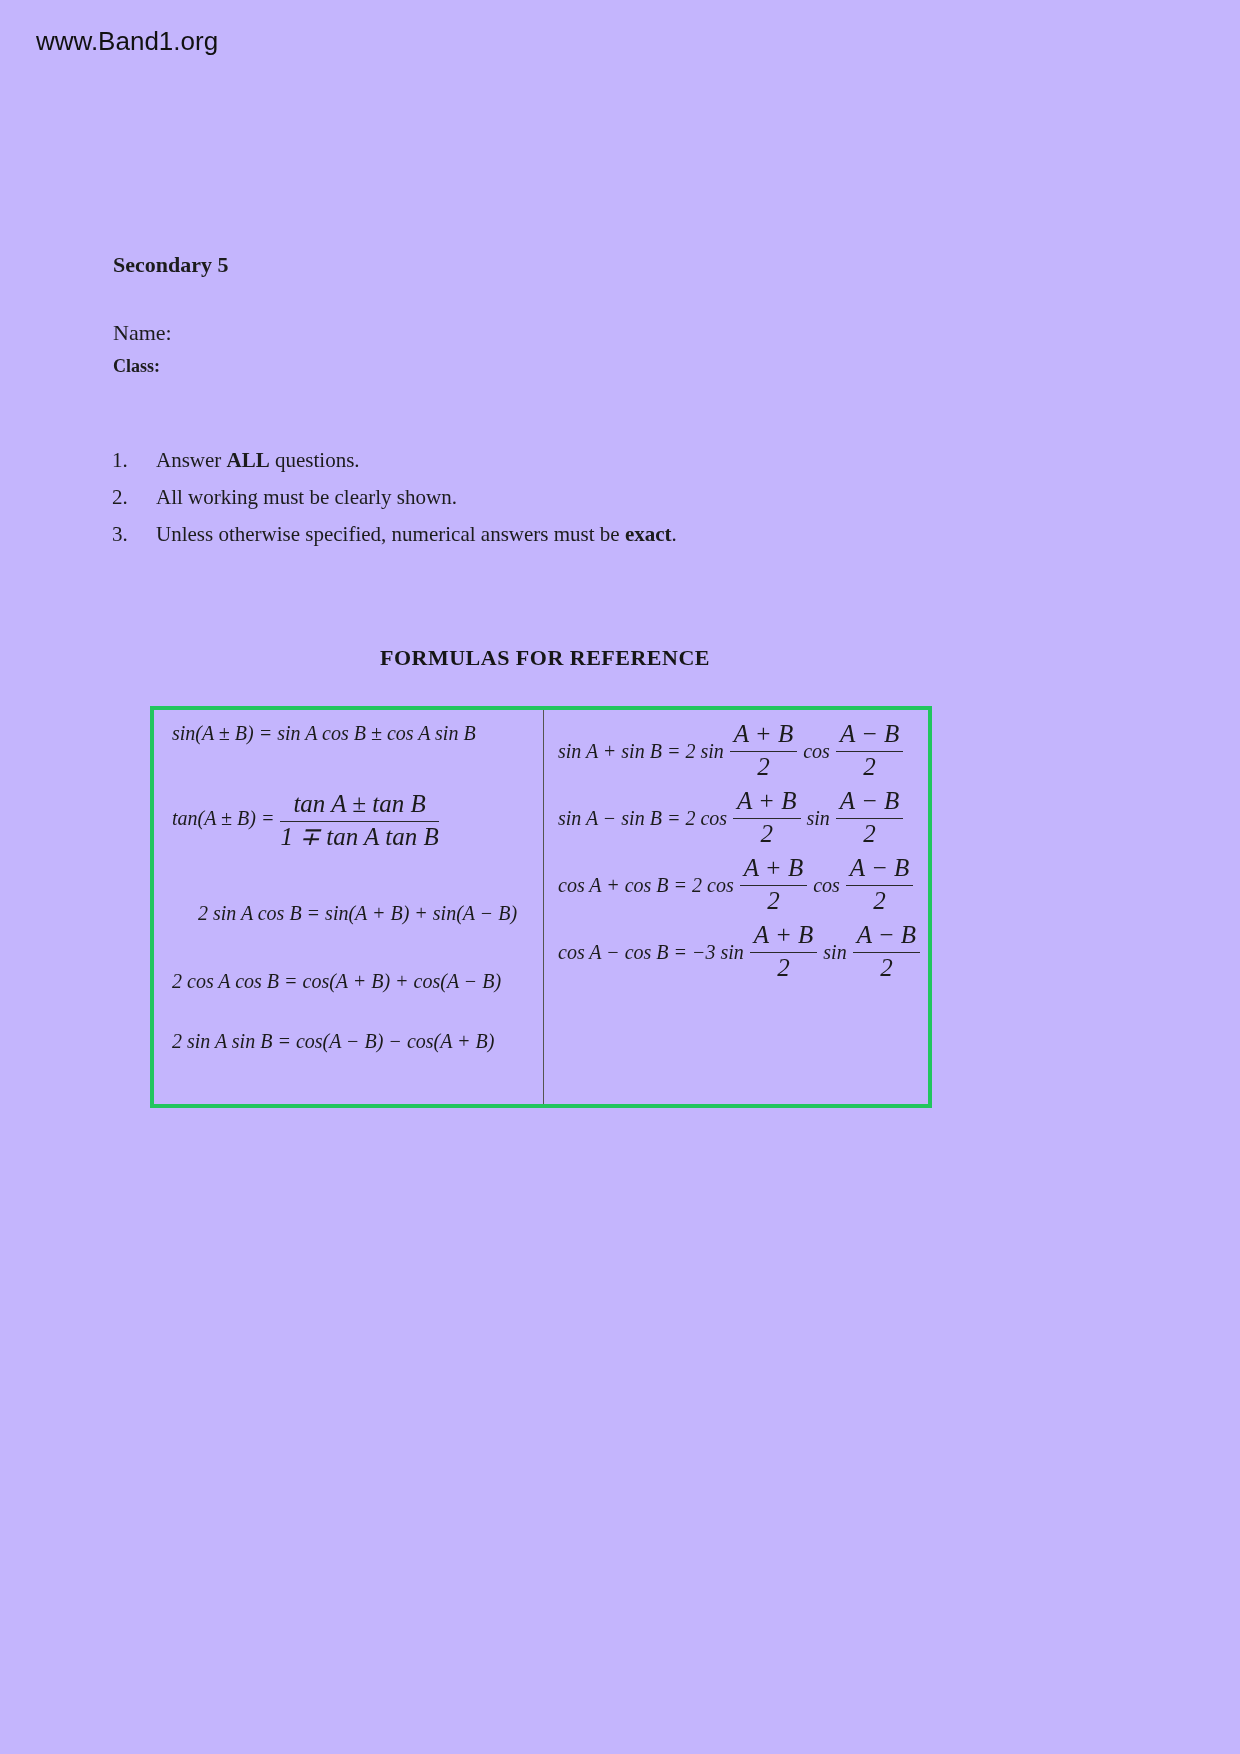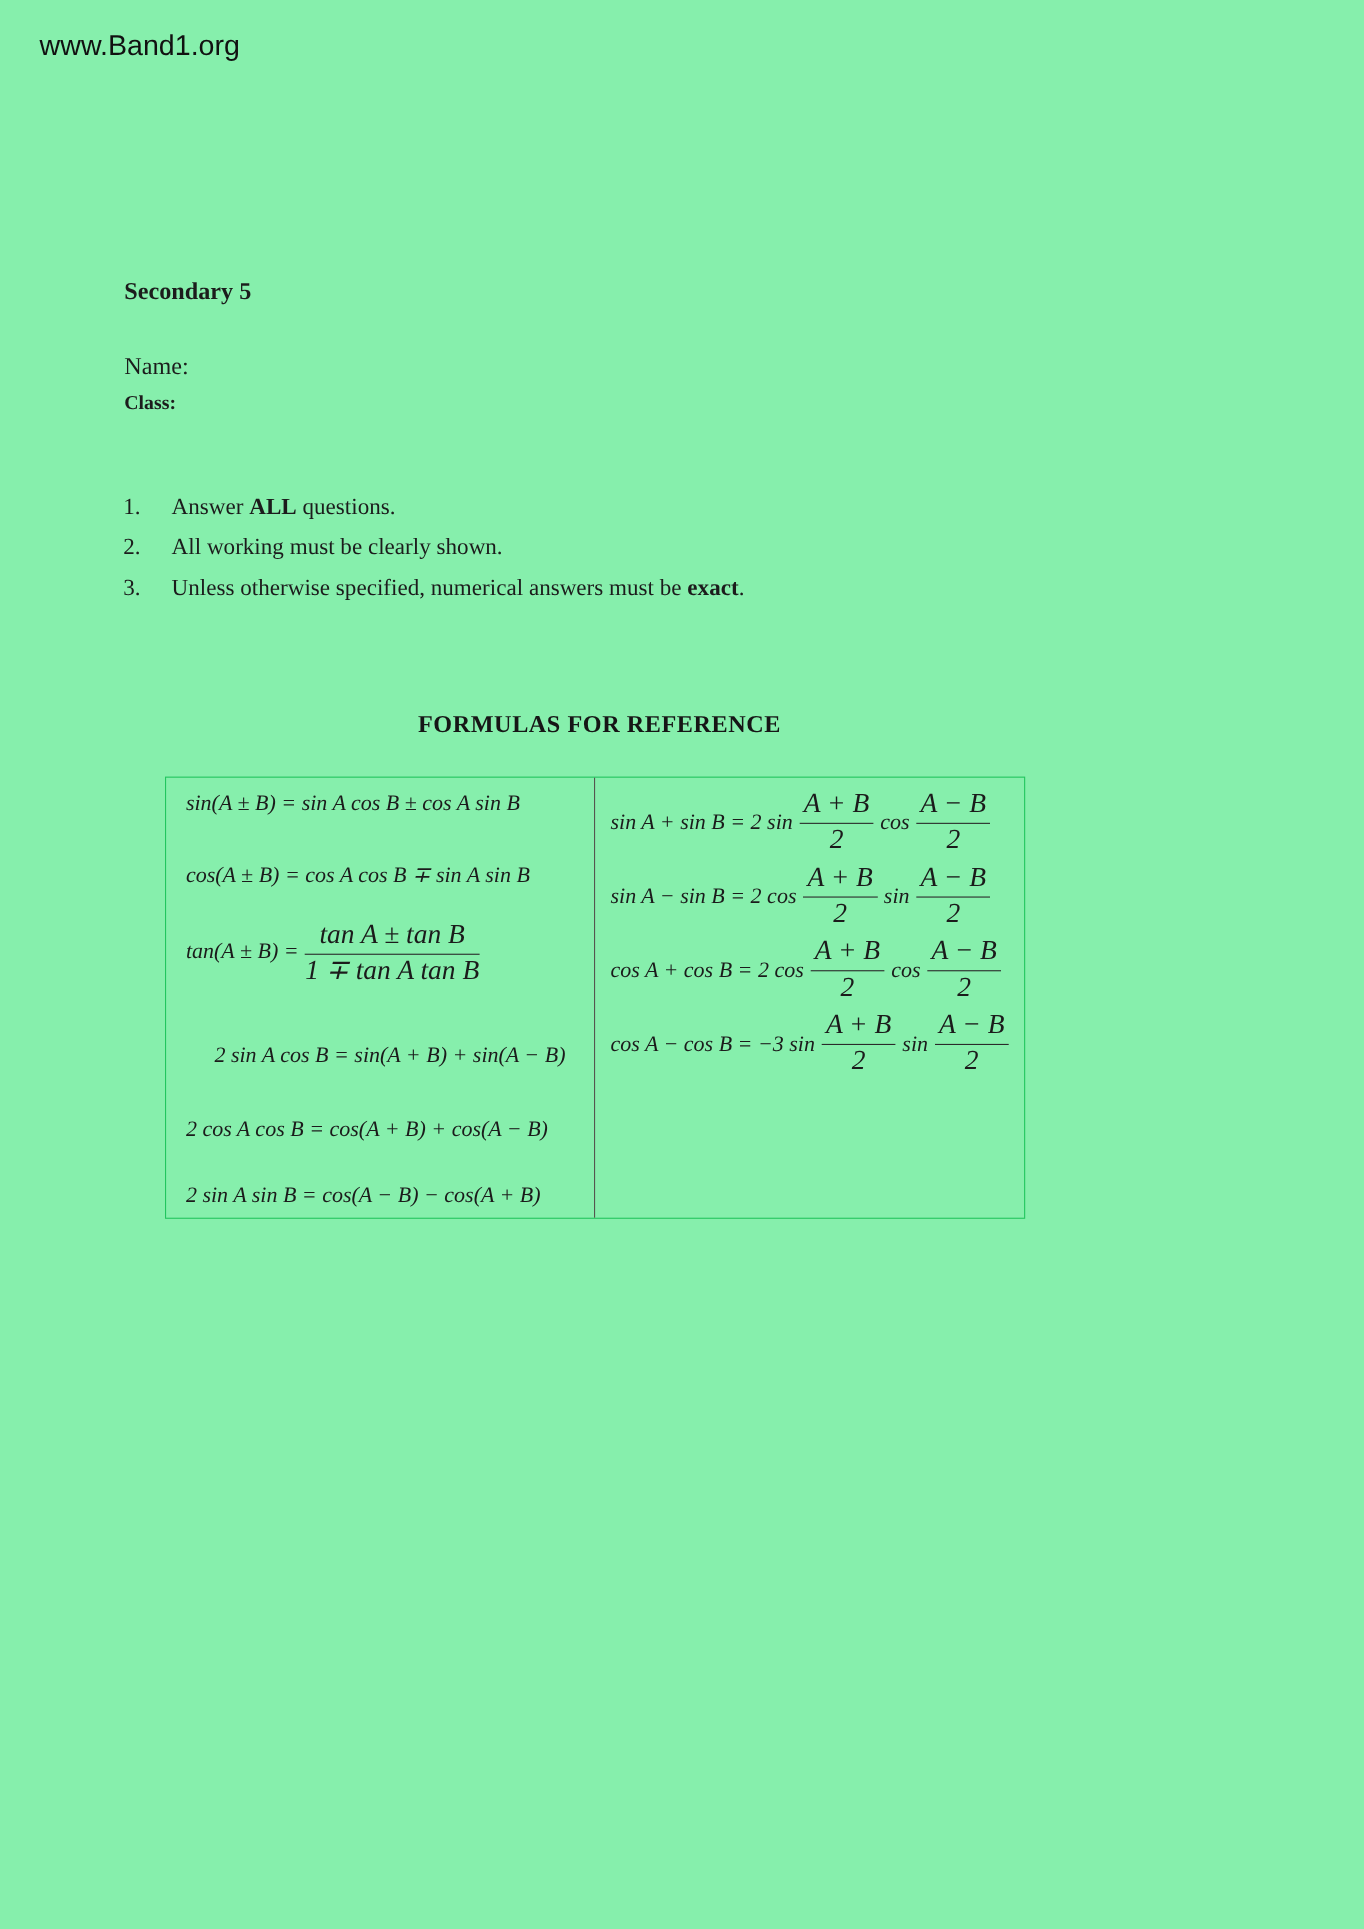--- a/index.html
+++ b/index.html
@@ -2,21 +2,21 @@
 <html><head>
 <meta charset="utf-8">
 <style>
   * { margin: 0; padding: 0; box-sizing: border-box; }
   html, body { background: #e8e8e6; }
   .page {
     position: relative;
     width: 1240px;
     height: 1754px;
     margin: 0 auto;
-    background: #86efac;
+    background: #c4b5fd;
     overflow: hidden;
     color: #1c1c1c;
   }
   .watermark {
     position: absolute;
     left: 36px;
     top: 26px;
     font-family: "Liberation Sans", sans-serif;
     font-size: 26px;
     color: #111;
@@ -76,21 +76,21 @@
     font-size: 22px;
     letter-spacing: 0.5px;
     color: #161616;
   }
   .ftable {
     position: absolute;
     left: 150px;
     top: 706px;
     width: 782px;
     height: 402px;
-    border: 1px solid #22c55e;
+    border: 4px solid #22c55e;
   }
   .fcol { position: absolute; top: 0; height: 100%; }
   .fcol-left {
     left: 0; width: 390px;
     border-right: 1px solid #55554f;
     padding: 12px 0 0 18px;
   }
   .fcol-right {
     left: 390px; right: 0;
     padding: 12px 0 0 14px;
@@ -147,21 +147,20 @@
       <span class="instr-text"><span>Unless otherwise specified, numerical answers must be </span><b>exact</b><span>.</span></span>
     </div>
   </div>
 
   <div class="formulas-title">FORMULAS FOR REFERENCE</div>
 
   <div class="ftable">
 
     <div class="fcol fcol-left">
       <div class="math fl-r1">sin(A ± B) = sin A cos B ± cos A sin B</div>
-      <div class="math fl-r2">cos(A ± B) = cos A cos B ∓ sin A sin B</div>
       <div class="math fl-tan">
         <span>tan(A ± B) =</span><span class="frac"><span class="num">tan A ± tan B</span><span class="den">1 ∓ tan A tan B</span></span>
       </div>
       <div class="math fl-r4">2 sin A cos B = sin(A + B) + sin(A − B)</div>
       <div class="math fl-r5">2 cos A cos B = cos(A + B) + cos(A − B)</div>
       <div class="math">2 sin A sin B = cos(A − B) − cos(A + B)</div>
     </div>
 
     <div class="fcol fcol-right">
 

